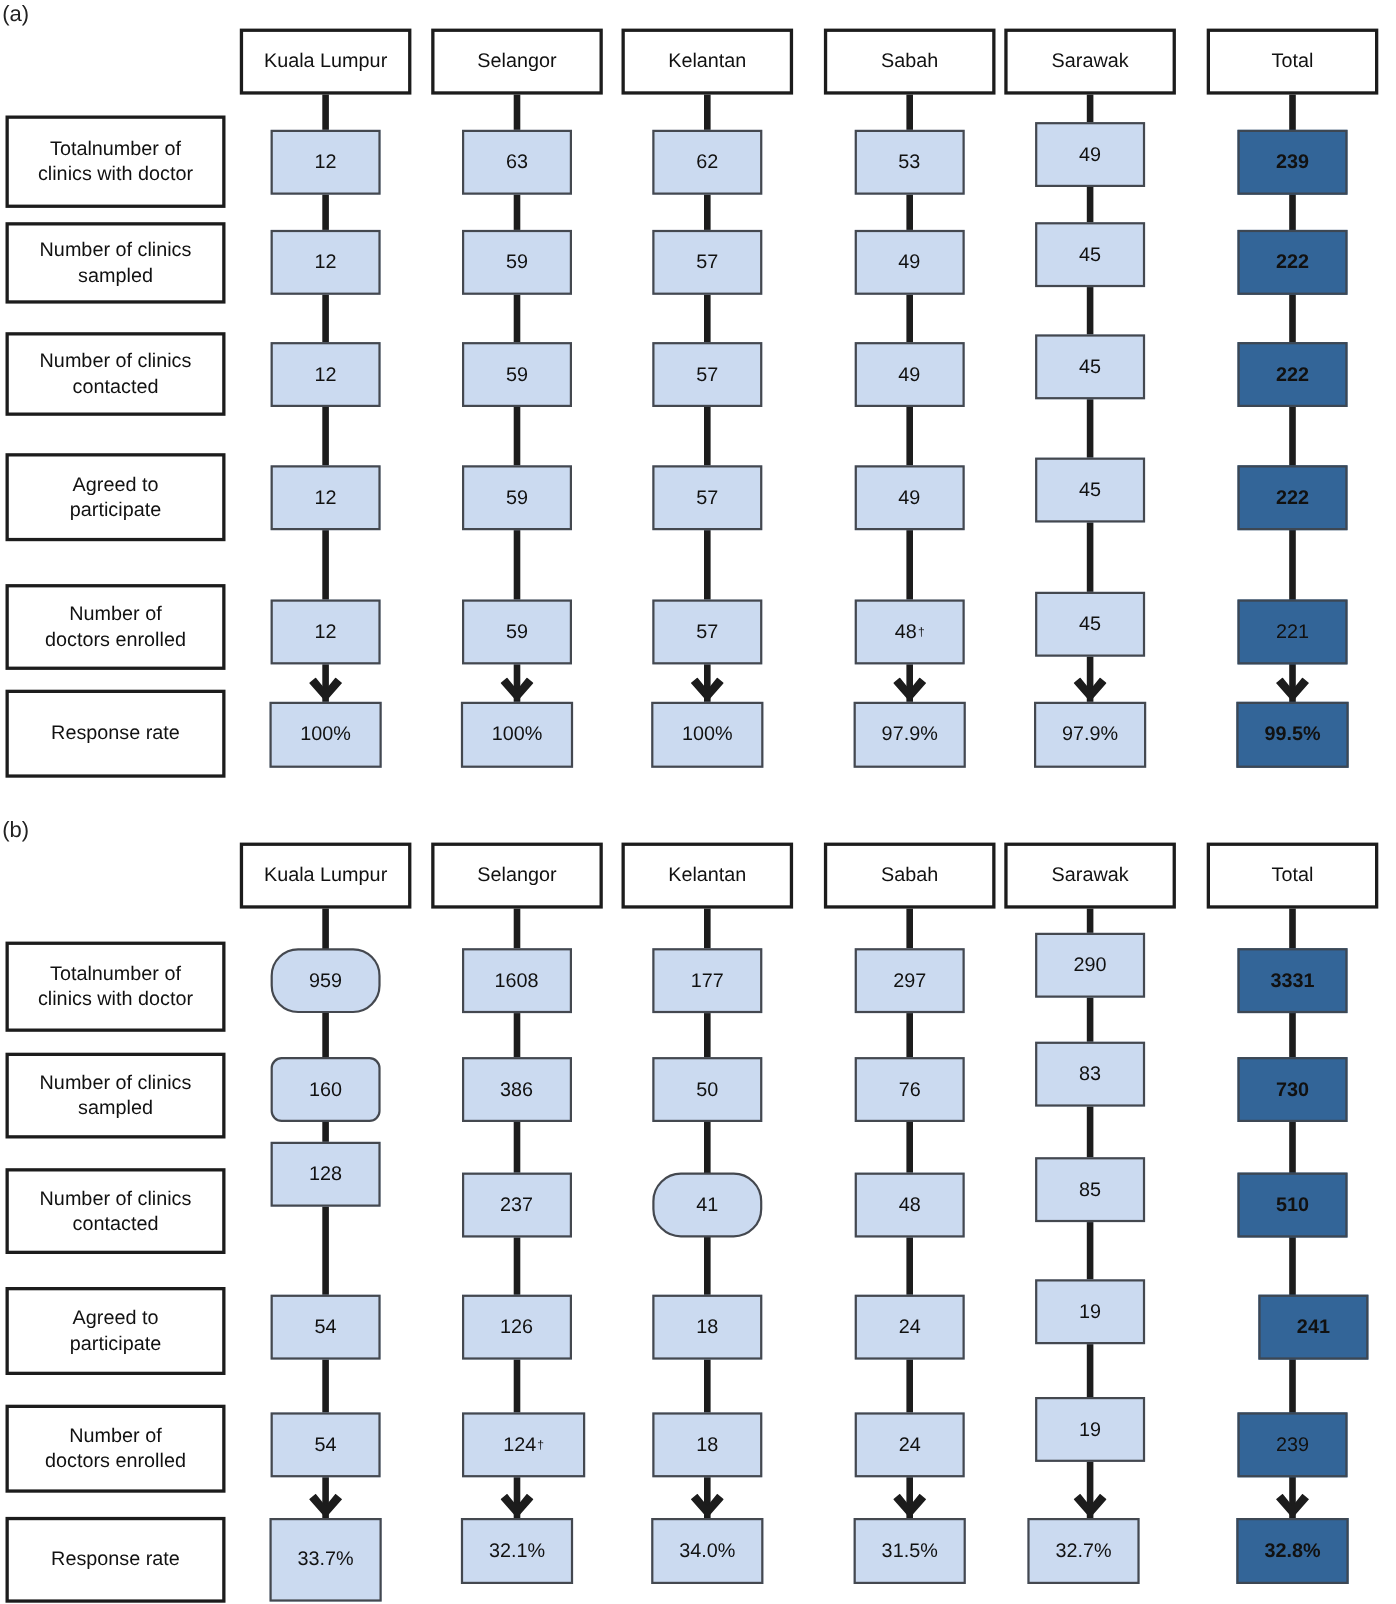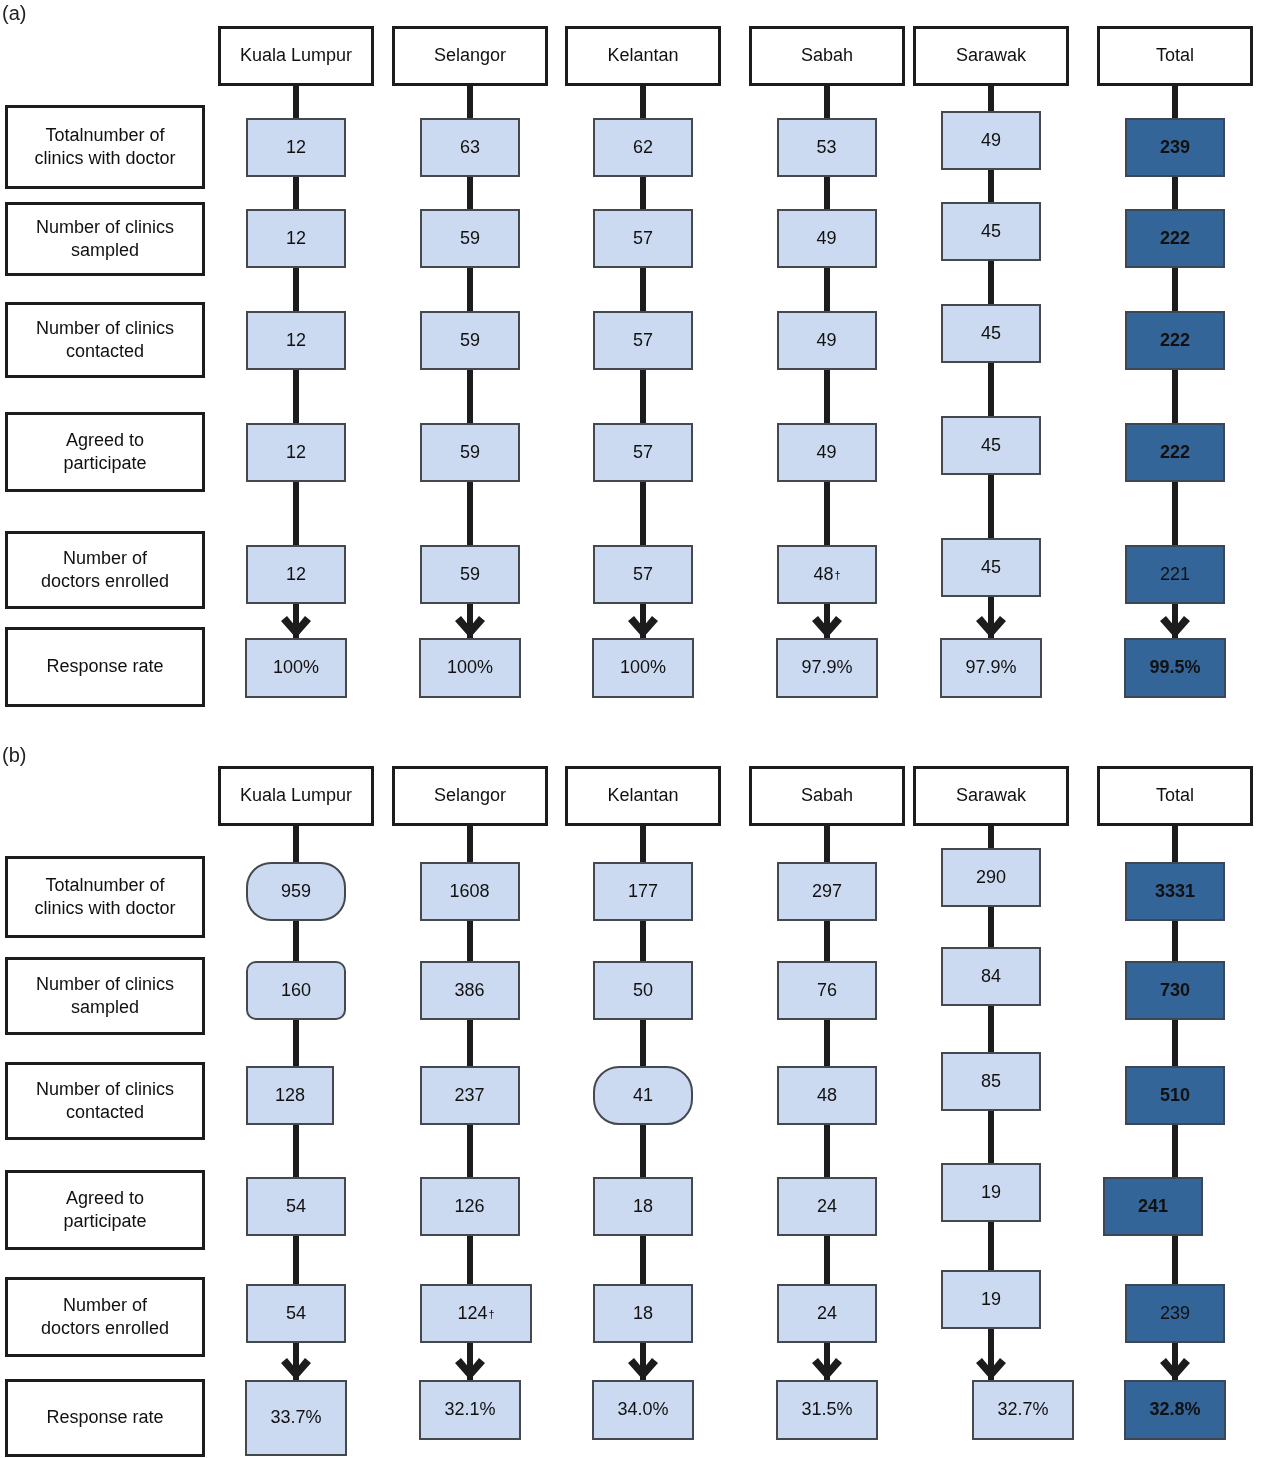--- a/index.html
+++ b/index.html
@@ -157,21 +157,21 @@
     <div class="box white-box" style="left: 5px; top: 1277px; width: 200px; height: 80px;">Number of
 doctors enrolled</div>
     <div class="box white-box" style="left: 5px; top: 1379px; width: 200px; height: 78px;">Response rate</div>
     <div class="conn-line" style="left: 293px; top: 823px; height: 560px;"></div>
     <div class="arrow-head" style="left: 281px; top: 1358px;"><svg width="30" height="22" viewBox="0 0 30 22">
         <polygon points="15,22 0,5 6,0 15,11 24,0 30,5" fill="#1C1C1C"></polygon>
       </svg></div>
     <div class="box white-box" style="left: 218px; top: 766px; width: 156px; height: 60px;">Kuala Lumpur</div>
     <div class="box value-box" style="left: 246px; top: 862px; width: 100px; height: 59px; border-radius: 25px;"><span>959</span></div>
     <div class="box value-box" style="left: 246px; top: 961px; width: 100px; height: 59px; border-radius: 10px;"><span>160</span></div>
-    <div class="box value-box" style="left: 246px; top: 1066px; width: 88px; height: 59px;"><span>128</span></div>
+    <div class="box value-box" style="left: 246px; top: 1038px; width: 100px; height: 59px;"><span>128</span></div>
     <div class="box value-box" style="left: 246px; top: 1177px; width: 100px; height: 59px;"><span>54</span></div>
     <div class="box value-box" style="left: 246px; top: 1284px; width: 100px; height: 59px;"><span>54</span></div>
     <div class="box value-box" style="left: 245px; top: 1380px; width: 102px; height: 76px;"><span>33.7%</span></div>
     <div class="conn-line" style="left: 467px; top: 823px; height: 560px;"></div>
     <div class="arrow-head" style="left: 455px; top: 1358px;"><svg width="30" height="22" viewBox="0 0 30 22">
         <polygon points="15,22 0,5 6,0 15,11 24,0 30,5" fill="#1C1C1C"></polygon>
       </svg></div>
     <div class="box white-box" style="left: 392px; top: 766px; width: 156px; height: 60px;">Selangor</div>
     <div class="box value-box" style="left: 420px; top: 862px; width: 100px; height: 59px;"><span>1608</span><sup></sup></div>
     <div class="box value-box" style="left: 420px; top: 961px; width: 100px; height: 59px; justify-content: center;"><span>386</span><sup></sup></div>
@@ -200,29 +200,29 @@
     <div class="box value-box" style="left: 777px; top: 1066px; width: 100px; height: 59px;"><span>48</span></div>
     <div class="box value-box" style="left: 777px; top: 1177px; width: 100px; height: 59px;"><span>24</span></div>
     <div class="box value-box" style="left: 777px; top: 1284px; width: 100px; height: 59px;"><span>24</span></div>
     <div class="box value-box" style="left: 776px; top: 1380px; width: 102px; height: 60px;"><span>31.5%</span></div>
     <div class="conn-line" style="left: 988px; top: 823px; height: 560px;"></div>
     <div class="arrow-head" style="left: 976px; top: 1358px;"><svg width="30" height="22" viewBox="0 0 30 22">
         <polygon points="15,22 0,5 6,0 15,11 24,0 30,5" fill="#1C1C1C"></polygon>
       </svg></div>
     <div class="box white-box" style="left: 913px; top: 766px; width: 156px; height: 60px;">Sarawak</div>
     <div class="box value-box" style="left: 941px; top: 848px; width: 100px; height: 59px;"><span>290</span></div>
-    <div class="box value-box" style="left: 941px; top: 947px; width: 100px; height: 59px;"><span>84</span></div>
+    <div class="box value-box" style="left: 941px; top: 947px; width: 100px; height: 59px;"><span>83</span></div>
     <div class="box value-box" style="left: 941px; top: 1052px; width: 100px; height: 59px;"><span>85</span></div>
     <div class="box value-box" style="left: 941px; top: 1163px; width: 100px; height: 59px;"><span>19</span></div>
     <div class="box value-box" style="left: 941px; top: 1270px; width: 100px; height: 59px;"><span>19</span></div>
-    <div class="box value-box" style="left: 972px; top: 1380px; width: 102px; height: 60px;"><span>32.7%</span></div>
+    <div class="box value-box" style="left: 934px; top: 1380px; width: 102px; height: 60px;"><span>32.7%</span></div>
     <div class="conn-line" style="left: 1172px; top: 823px; height: 560px;"></div>
     <div class="arrow-head" style="left: 1160px; top: 1358px;"><svg width="30" height="22" viewBox="0 0 30 22">
         <polygon points="15,22 0,5 6,0 15,11 24,0 30,5" fill="#1C1C1C"></polygon>
       </svg></div>
     <div class="box white-box" style="left: 1097px; top: 766px; width: 156px; height: 60px;">Total</div>
     <div class="box value-box dark bold" style="left: 1125px; top: 862px; width: 100px; height: 59px;"><span>3331</span></div>
     <div class="box value-box dark bold" style="left: 1125px; top: 961px; width: 100px; height: 59px;"><span>730</span></div>
     <div class="box value-box dark bold" style="left: 1125px; top: 1066px; width: 100px; height: 59px;"><span>510</span></div>
-    <div class="box value-box dark bold" style="left: 1103px; top: 1177px; width: 100px; height: 59px;"><span>241</span></div>
+    <div class="box value-box dark bold" style="left: 1144px; top: 1177px; width: 100px; height: 59px;"><span>241</span></div>
     <div class="box value-box dark" style="left: 1125px; top: 1284px; width: 100px; height: 59px;"><span>239</span></div>
     <div class="box value-box dark bold" style="left: 1124px; top: 1380px; width: 102px; height: 60px;"><span>32.8%</span></div>
   </div>
 
 </body></html>

